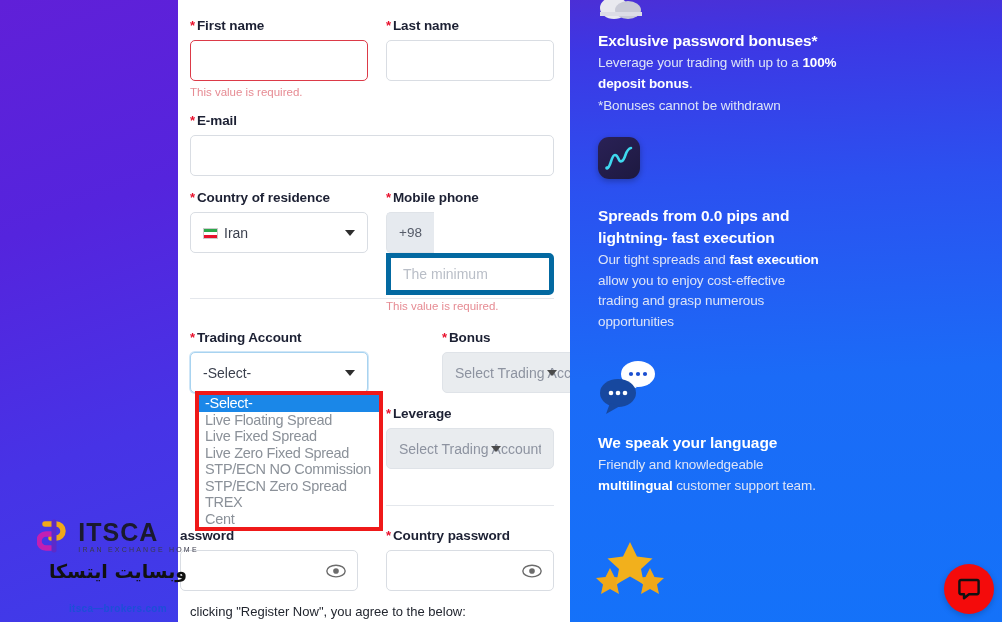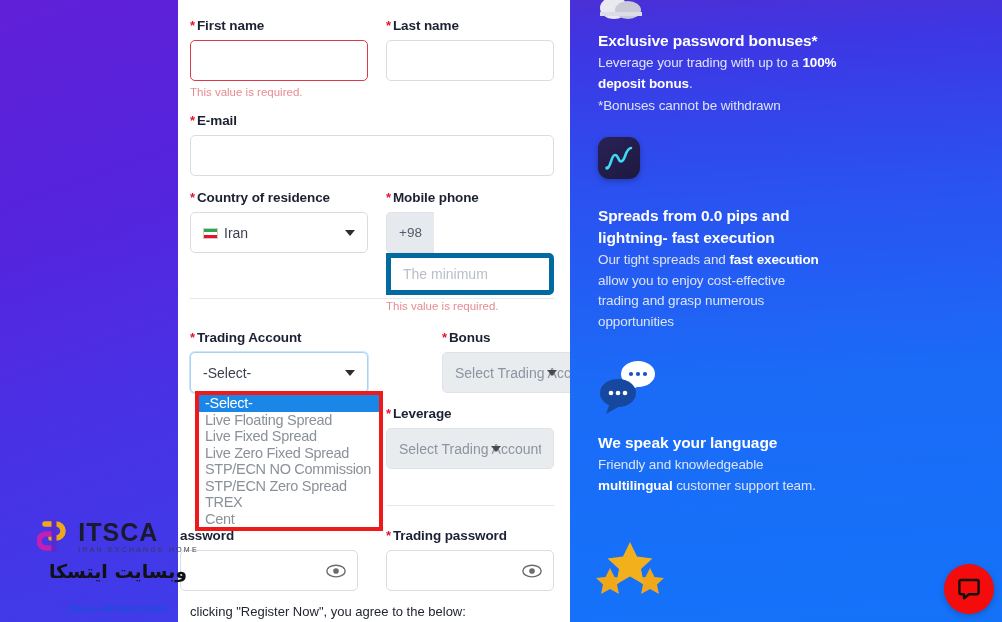--- a/index.html
+++ b/index.html
@@ -254,21 +254,21 @@
         <div class="pw-wrap" style="margin-top:7px;">
           <input class="inp" type="password" value="" style="">
           <svg class="eye" viewBox="0 0 24 16">
             <ellipse cx="12" cy="8" rx="11" ry="7" fill="none" stroke="#6c6c6c" stroke-width="1.7"></ellipse>
             <circle cx="12" cy="8" r="3.4" fill="#6c6c6c"></circle>
           </svg>
         </div>
       </div>
 
       <div class="row" style="left:196px; top:528px; width:168px;">
-        <div class="label"><span class="req">*</span><span>Trading password</span></div>
+        <div class="label"><span class="req">*</span><span>Country password</span></div>
         <div class="pw-wrap" style="margin-top:7px;">
           <input class="inp" type="password" value="" style="">
           <svg class="eye" viewBox="0 0 24 16">
             <ellipse cx="12" cy="8" rx="11" ry="7" fill="none" stroke="#6c6c6c" stroke-width="1.7"></ellipse>
             <circle cx="12" cy="8" r="3.4" fill="#6c6c6c"></circle>
           </svg>
         </div>
       </div>
 
       <div class="row" style="left:0; top:604px; width:364px;">

